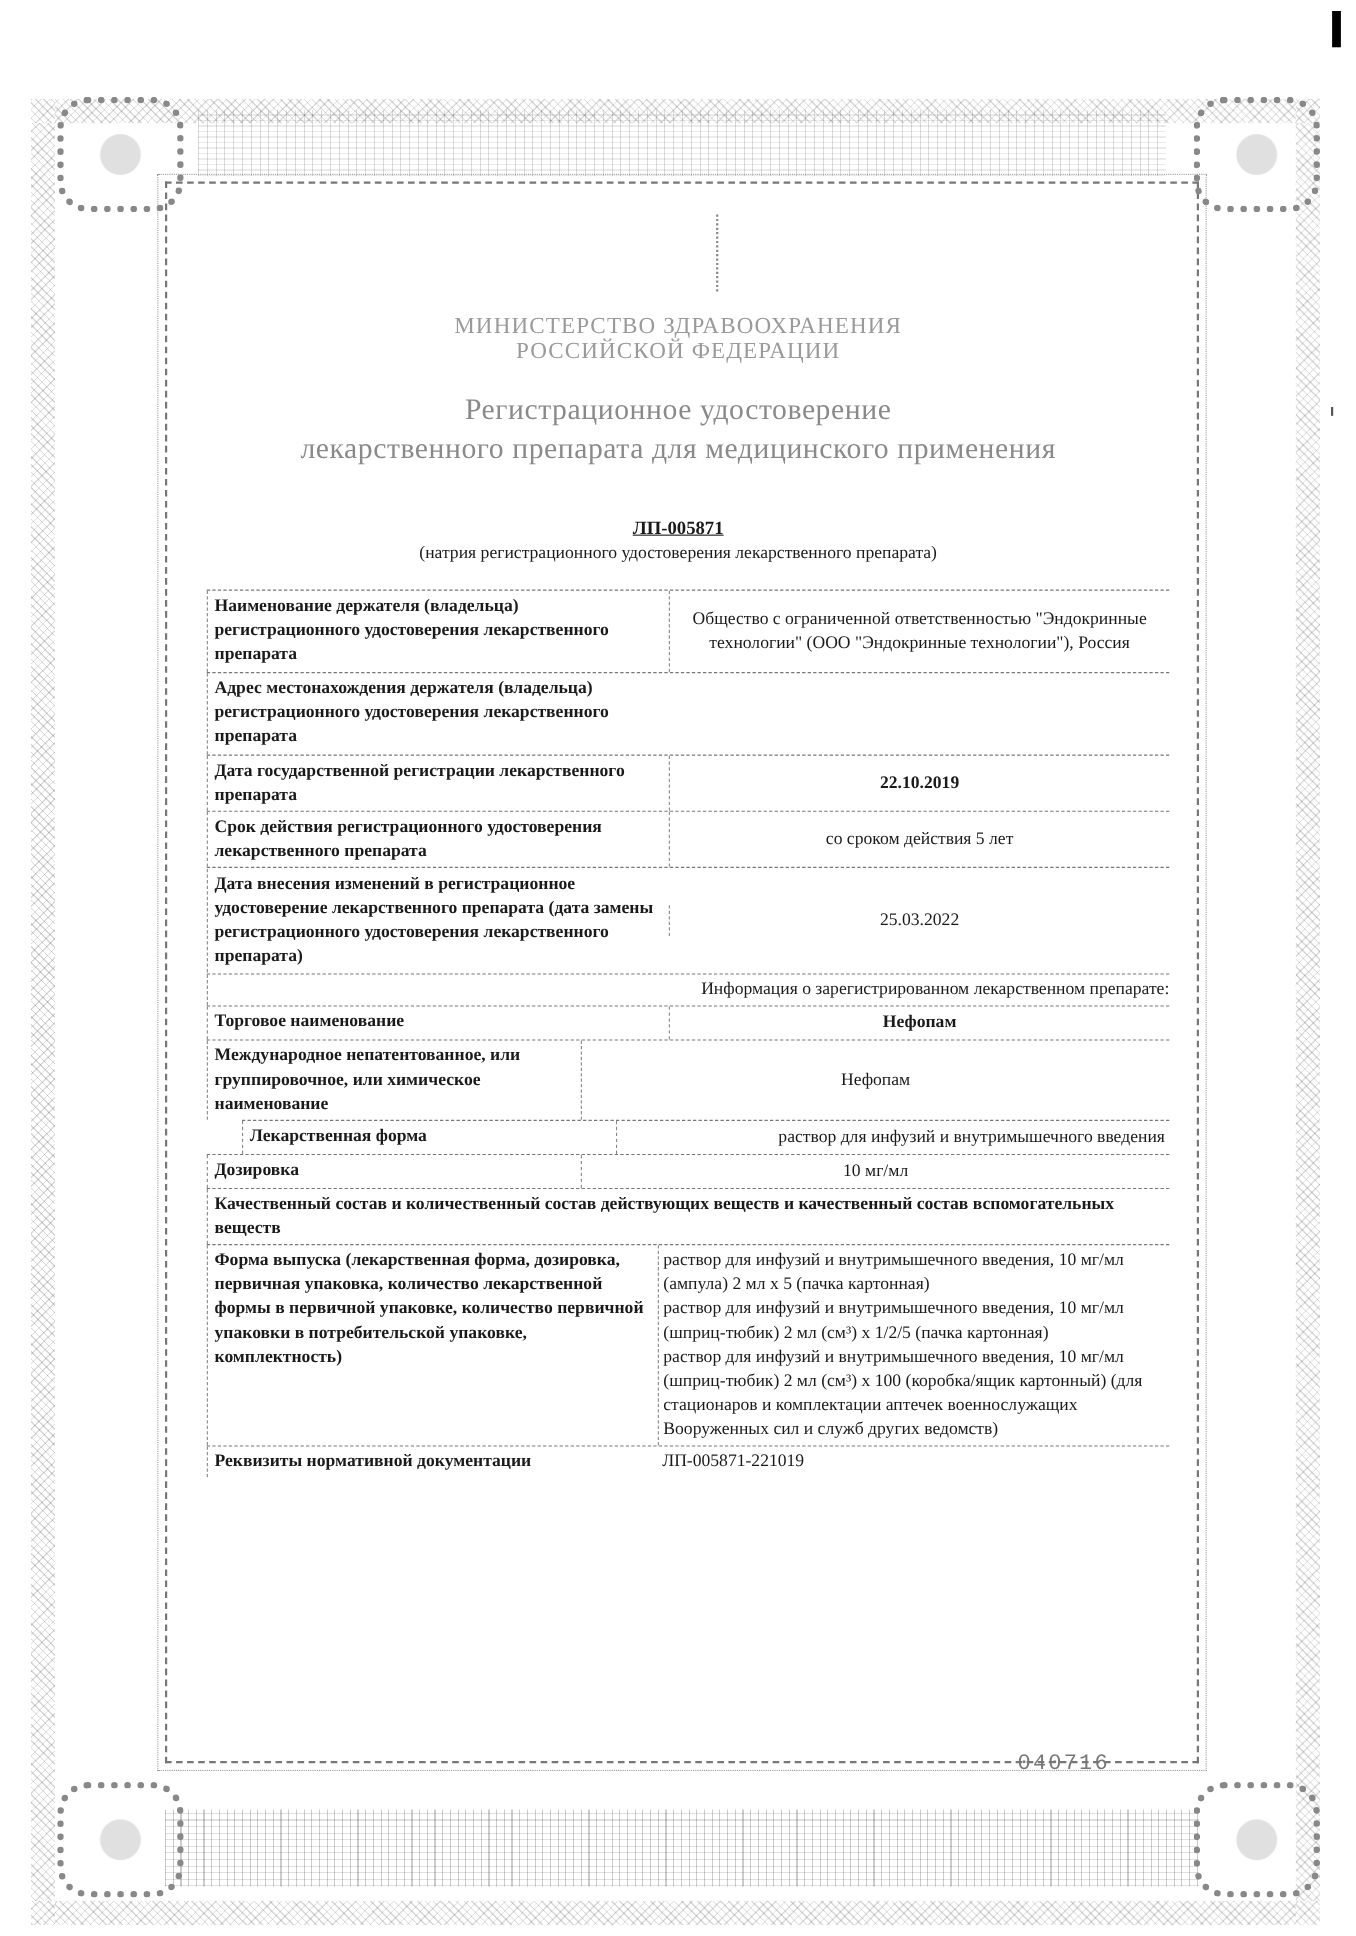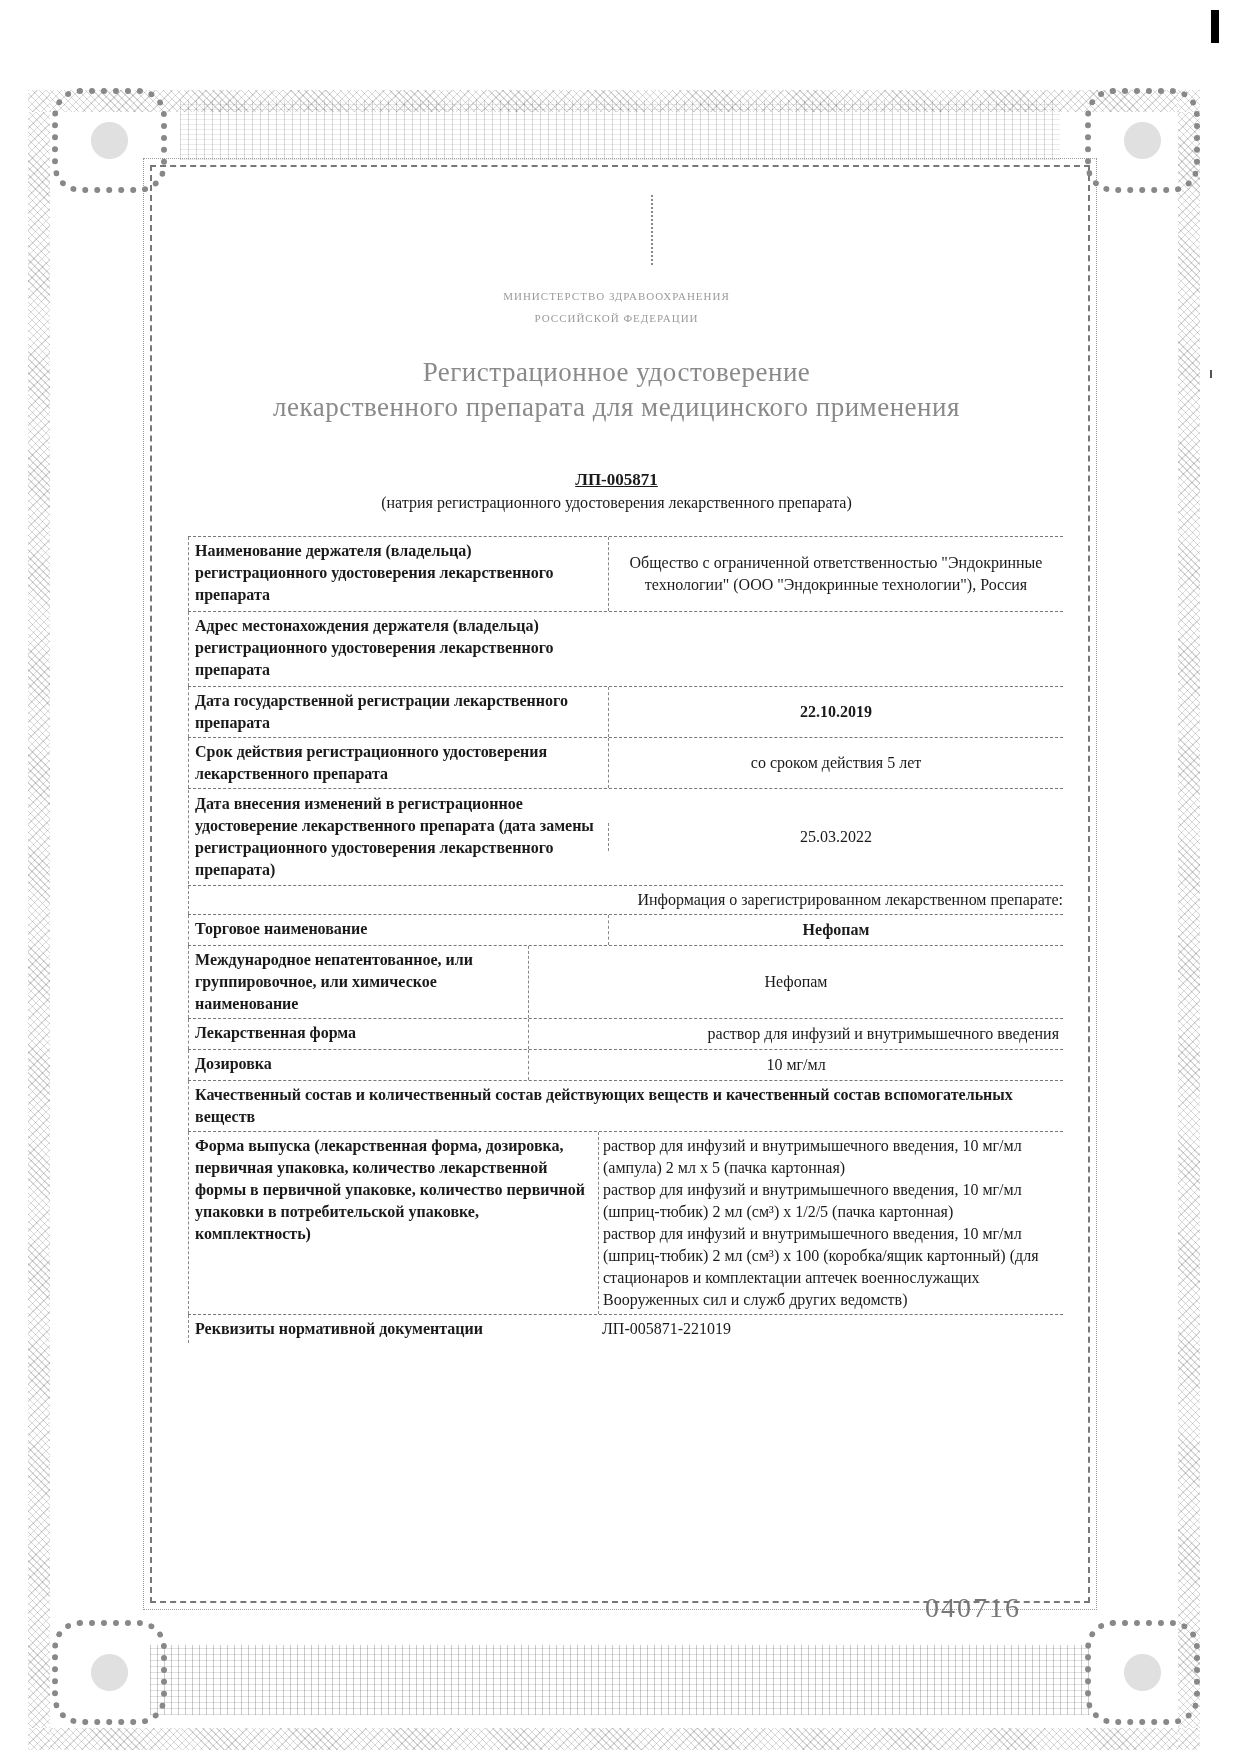--- a/index.html
+++ b/index.html
@@ -33,21 +33,21 @@
       repeating-linear-gradient(0deg, rgba(0,0,0,0.12) 0 1px, transparent 1px 6px); }
   .top-band { position:absolute; left:180px; top:100px; width:880px; height:60px;
     background:
       repeating-linear-gradient(90deg, rgba(0,0,0,0.14) 0 1px, transparent 1px 8px),
       repeating-linear-gradient(0deg, rgba(0,0,0,0.08) 0 1px, transparent 1px 5px); }
 
   .emblem-line { position:absolute; left:651px; top:195px; width:2px; height:70px;
     border-left:2px dotted #888; }
 
   .ministry { position:absolute; left:0; width:1233px; text-align:center; color:#9a9a9a;
-    font-size:11px; letter-spacing:1px; line-height:22px; }
+    font-size:21px; letter-spacing:1px; line-height:22px; }
   .ministry.l1 { top:285px; }
   .ministry.l2 { top:307px; }
   .doc-title { position:absolute; left:0; width:1233px; text-align:center; color:#8a8a8a;
     font-size:27px; line-height:34px; letter-spacing:0.5px; }
   .doc-title.l1 { top:355px; }
   .doc-title.l2 { top:390px; }
 
   .reg-number { position:absolute; left:0; width:1233px; top:470px; text-align:center;
     font-size:17px; font-weight:bold; text-decoration:underline; }
   .reg-caption { position:absolute; left:0; width:1233px; top:494px; text-align:center;
@@ -60,22 +60,22 @@
   .row .val { flex:1; text-align:center; padding:3px 4px; box-sizing:border-box;
     display:flex; align-items:center; justify-content:center; border-left:1px dashed #888; }
   .row .val.bold { font-weight:bold; }
   .row .val.left { text-align:left; justify-content:flex-start; align-items:flex-start; }
   .row.full .lab { width:100%; font-weight:bold; }
   .row.fulltext .lab { width:100%; font-weight:normal; }
   .row.section { border-top:1px dashed #777; }
   .row.section .center { width:100%; text-align:right; padding:3px 0; border-left:1px dashed #888; }
   .row.release .lab { width:410px; }
 
-  .serial { position:absolute; left:925px; top:1592px; font-family:Liberation Serif, serif;
-    font-size:28px; color:#777; letter-spacing:2px; }
+  .serial { position:absolute; left:925px; top:1592px; font-family:Liberation Mono, monospace;
+    font-size:20px; color:#777; letter-spacing:2px; }
 </style>
 </head>
 <body>
 
 <div class="scan-mark"></div>
 <div class="right-tick"></div>
 
 <div class="frame-outer"></div>
 <div class="top-band"></div>
 <div class="bottom-band"></div>
@@ -119,21 +119,21 @@
     <div class="center">Информация о зарегистрированном лекарственном препарате:</div>
   </div>
   <div class="row" style="min-height:30px;">
     <div class="lab">Торговое наименование</div>
     <div class="val bold">Нефопам</div>
   </div>
   <div class="row" style="min-height:72px;">
     <div class="lab" style="width:340px;">Международное непатентованное, или группировочное, или химическое наименование</div>
     <div class="val">Нефопам</div>
   </div>
-  <div class="row" style="min-height:30px;">
+  <div class="row" style="min-height:30px;margin-left:32px;">
     <div class="lab" style="width:340px;">Лекарственная форма</div>
     <div class="val" style="justify-content:flex-end;">раствор для инфузий и внутримышечного введения</div>
   </div>
   <div class="row" style="min-height:30px;">
     <div class="lab" style="width:340px;">Дозировка</div>
     <div class="val">10 мг/мл</div>
   </div>
   <div class="row full">
     <div class="lab">Качественный состав и количественный состав действующих веществ и качественный состав вспомогательных веществ</div>
   </div>

